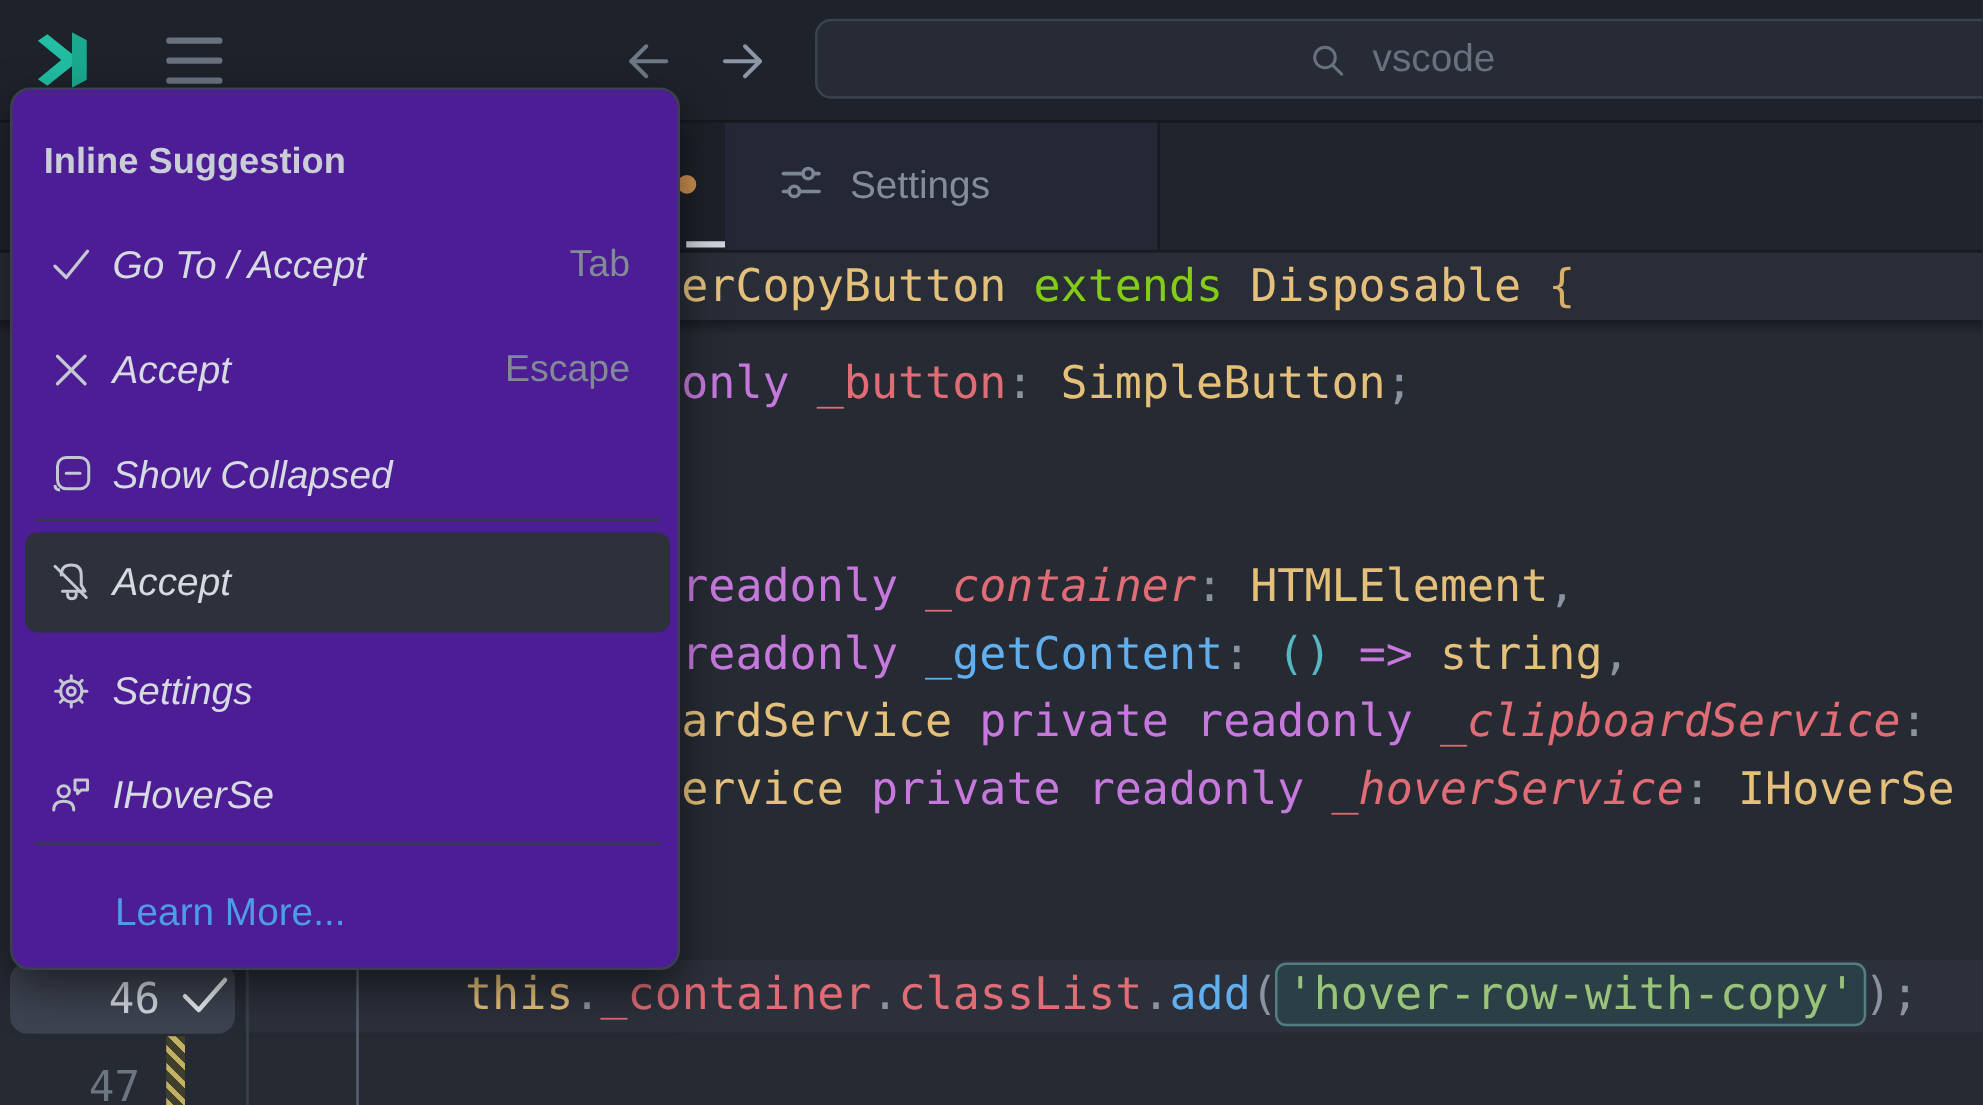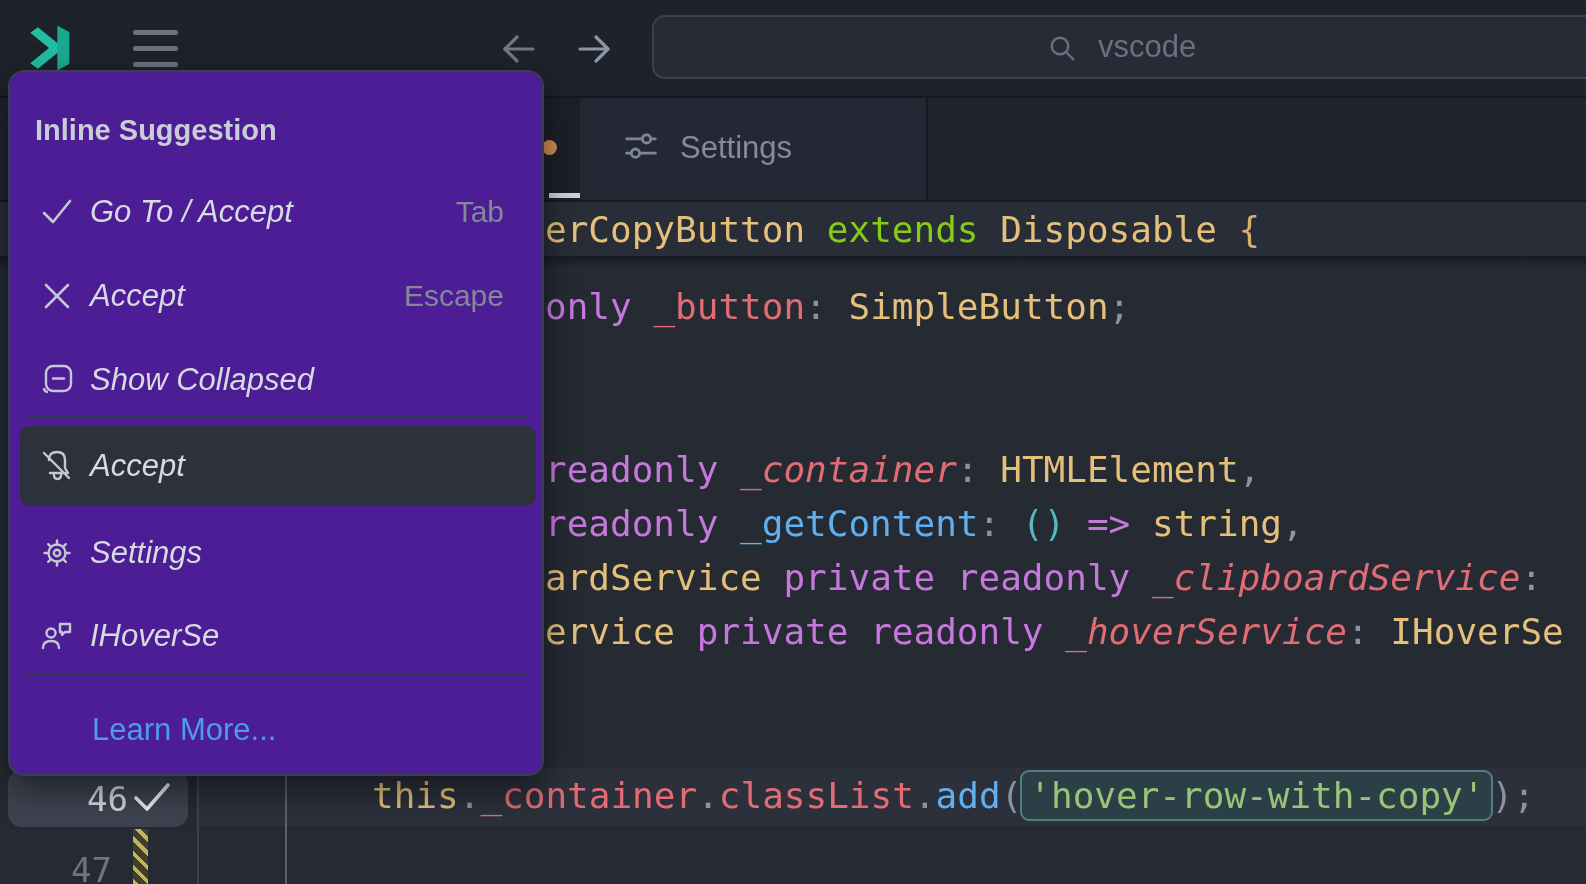--- a/index.html
+++ b/index.html
@@ -36,21 +36,21 @@
   .tab-settings .ticon{color:#7d8694;}
   
   .editor{position:absolute;left:0;top:202px;width:1586px;height:682px;z-index:1;}
   .sticky-row{position:absolute;left:0;top:0;width:1586px;height:54px;background:#292d37;}
   .sticky-shadow{position:absolute;left:0;top:54px;width:1586px;height:12px;background:linear-gradient(rgba(10,12,16,.5),rgba(10,12,16,0));}
   .row46{position:absolute;left:196px;top:566px;width:1390px;height:58px;background:#2b303b;}
   .guide1{position:absolute;left:197px;top:566px;width:2px;height:116px;background:#3c424d;}
   .guide2{position:absolute;left:285px;top:566px;width:2px;height:116px;background:#596070;}
   .gutter-pill{
     position:absolute;left:8px;top:568px;width:180px;height:57px;border-radius:14px;background:#3d4350;
-    display:flex;align-items:center;justify-content:flex-end;gap:4px;padding-right:16px;box-sizing:border-box;
+    display:flex;align-items:center;justify-content:flex-end;gap:16px;padding-right:4px;box-sizing:border-box;
   }
   .gutter-pill .num{font-family:"DejaVu Sans Mono",monospace;font-size:34px;color:#d3d8e0;}
   .linenum47{
     position:absolute;left:8px;top:648px;width:104px;height:40px;text-align:right;
     font-family:"DejaVu Sans Mono",monospace;font-size:34px;color:#6d7583;line-height:40px;
   }
   .hatch{
     position:absolute;left:133px;top:627px;width:15px;height:55px;
     background:repeating-linear-gradient(45deg,#c3b163 0 4px,#403f2c 4px 10px);
   }

